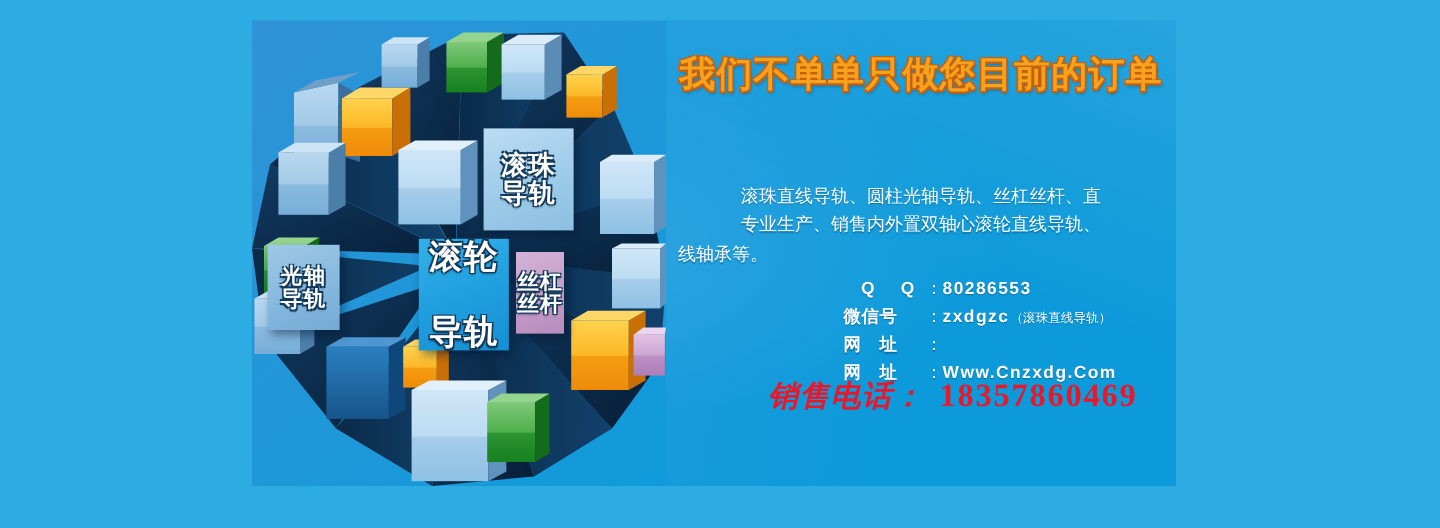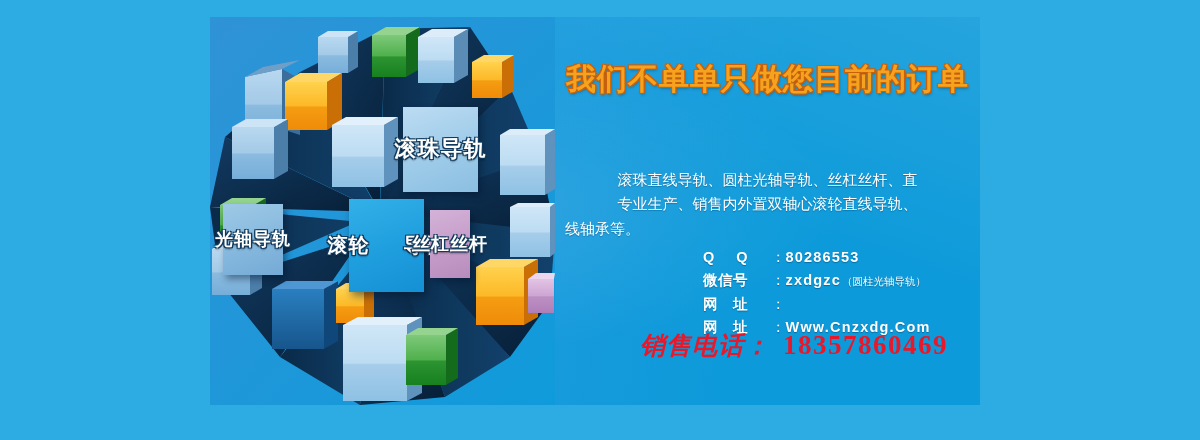--- a/index.html
+++ b/index.html
@@ -24,21 +24,21 @@
     pointer-events:none;
   }
 
   
   .art{position:absolute;left:0;top:0;width:345px;height:388px;overflow:hidden;}
   .art svg{display:block;}
 
   
   .cube-label{
     position:absolute;
-    display:flex;flex-direction:row;align-items:center;justify-content:center;
+    display:flex;flex-direction:column;align-items:center;justify-content:center;
     line-height:1.02;
     color:#ffffff;
     font-weight:bold;
     letter-spacing:1px;
     text-shadow:
       -1.3px -1.3px 0 #123a5c, 1.3px -1.3px 0 #123a5c,
       -1.3px  1.3px 0 #123a5c, 1.3px  1.3px 0 #123a5c,
        0 2px 2px rgba(0,0,0,.45);
   }
   .cube-label span{display:block;white-space:nowrap;}
@@ -47,33 +47,33 @@
     left:193px;top:90px;width:75px;height:85px;font-size:22px;
     background:linear-gradient(160deg,#bcdcf2 0%,#9ecbe9 55%,#8cbfe2 100%);
     box-shadow:3px 4px 7px rgba(0,20,45,.45);
   }
   .cl-guangzhou{
     left:13px;top:187px;width:60px;height:71px;font-size:18px;
     background:linear-gradient(160deg,#9ec9e6 0%,#84b7dd 60%,#74aad6 100%);
     box-shadow:3px 4px 7px rgba(0,20,45,.45);
   }
   .cl-gunlun{
-    left:139px;top:182px;width:75px;height:93px;font-size:20px;
+    left:139px;top:182px;width:75px;height:93px;font-size:28px;
     background:linear-gradient(160deg,#31b0e8 0%,#1f9ede 55%,#1490d4 100%);
     box-shadow:3px 4px 8px rgba(0,20,45,.5);
     gap:34px;
   }
   .cl-sigang{
     left:220px;top:193px;width:40px;height:68px;font-size:18px;
     background:linear-gradient(160deg,#d4b3d8 0%,#c39ac7 60%,#b78cbd 100%);
     box-shadow:3px 4px 7px rgba(0,20,45,.45);
   }
 
   
-  .copy{position:absolute;left:345px;top:16px;width:425px;height:388px;}
+  .copy{position:absolute;left:345px;top:0;width:425px;height:388px;}
 
   .headline{
     position:absolute;left:0;top:25px;width:425px;text-align:center;
     color:#f5a21e;font-size:30px;font-weight:bold;line-height:1.42;
     letter-spacing:1px;
     text-shadow:
       -1.2px -1.2px 0 #c9600c, 1.2px -1.2px 0 #c9600c,
       -1.2px  1.2px 0 #c9600c, 1.2px  1.2px 0 #c9600c,
        1px 2px 3px rgba(0,0,0,.30);
   }
@@ -87,21 +87,21 @@
   .intro .ln{display:block;}
   .intro .ln.last{text-align:left;padding-right:2px;}
 
   .contact{
     position:absolute;left:148px;top:213px;width:270px;
     color:#ffffff;font-size:14.5px;line-height:1.62;
     text-shadow:0 1px 1px rgba(0,40,70,.40);
   }
   .crow{display:flex;align-items:baseline;white-space:nowrap;}
   .clabel{width:68px;flex:none;font-weight:bold;letter-spacing:.5px;}
-  .clabel.spread{letter-spacing:9px;}
+  .clabel.spread{letter-spacing:9px;text-align:right;}
   .cval{font-weight:bold;letter-spacing:.6px;}
   .cval.mono{font-family:"Liberation Sans","DejaVu Sans",sans-serif;letter-spacing:1.2px;}
   .cnote{font-size:10.5px;font-weight:normal;letter-spacing:0;margin-left:1px;}
 
   .phone{
     position:absolute;left:53px;top:296px;width:372px;
     display:flex;align-items:baseline;justify-content:center;
     color:#e8182a;white-space:nowrap;
   }
   .phone .ptitle{font-size:25px;font-weight:bold;letter-spacing:1px;font-style:italic;}
@@ -326,21 +326,21 @@
       <div class="contact">
         <div class="crow">
           <span class="clabel spread">Q Q</span>
           <span class="csep">：</span>
           <span class="cval mono">80286553</span>
         </div>
         <div class="crow">
           <span class="clabel">微信号</span>
           <span class="csep">：</span>
           <span class="cval mono">zxdgzc</span>
-          <span class="cnote">（圆柱光轴导轨）</span>
+          <span class="cnote">（滚珠直线导轨）</span>
         </div>
         <div class="crow">
           <span class="clabel">网　址</span>
           <span class="csep">：</span>
         </div>
         <div class="crow">
           <span class="clabel">网　址</span>
           <span class="csep">：</span>
           <span class="cval mono">Www.Cnzxdg.Com</span>
         </div>

